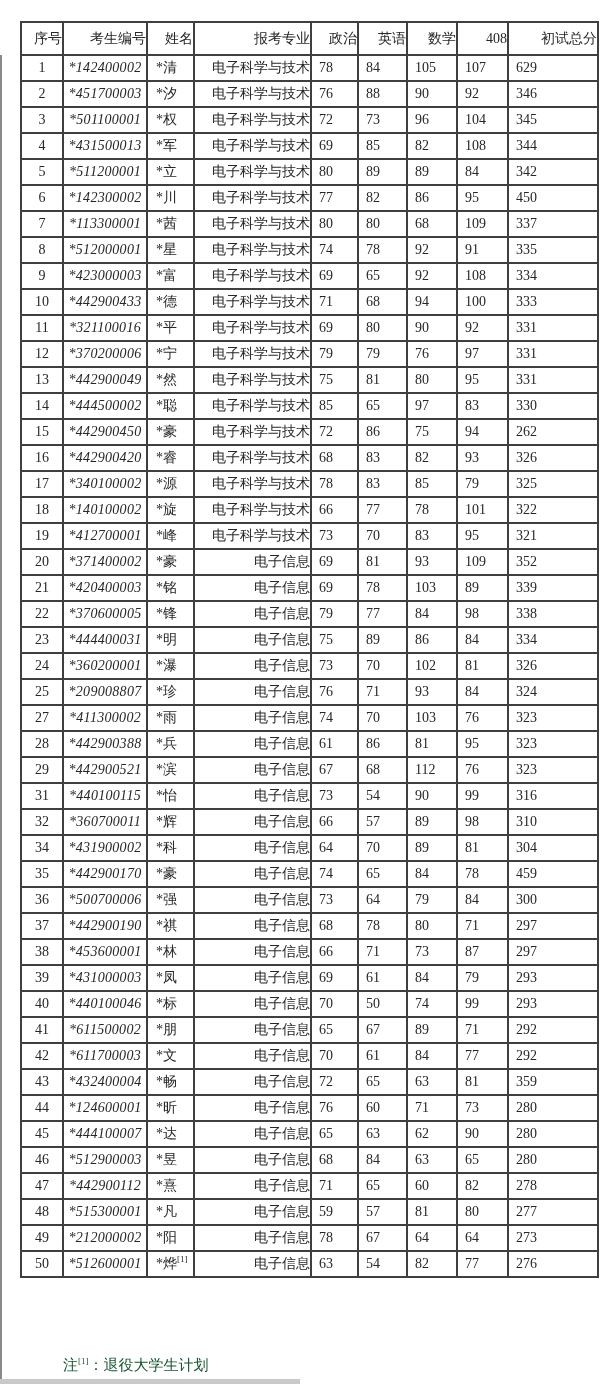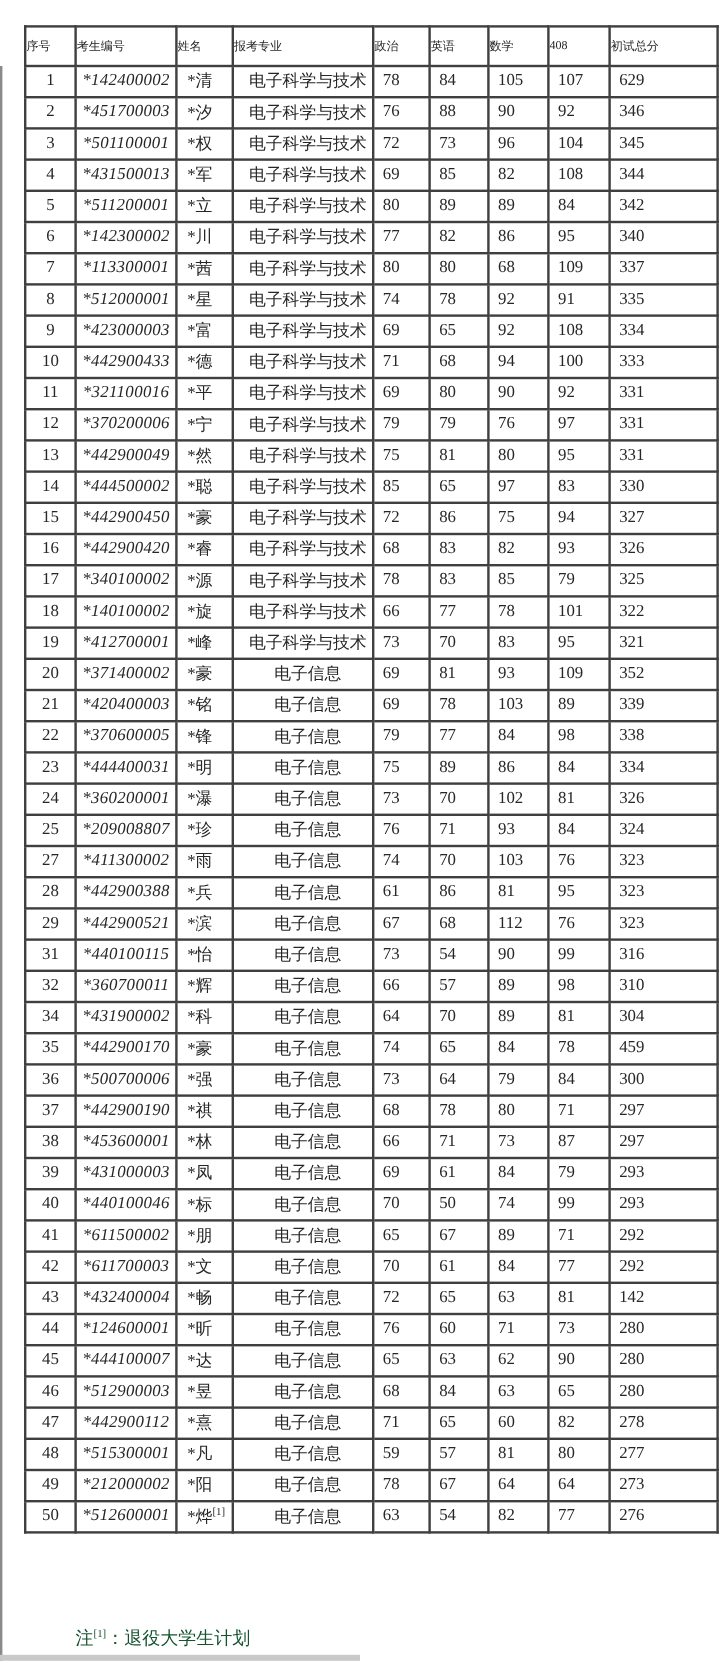--- a/index.html
+++ b/index.html
@@ -20,25 +20,25 @@
     border:2px solid #232323;
   }
   th,td{
     border:2px solid #3f3f3f;
     font-size:14px;font-weight:normal;
     overflow:hidden;white-space:nowrap;
     padding:0;
   }
   thead tr{height:33px;}
   tbody tr{height:26px;}
-  th{text-align:left;font-size:10px;}
+  th{text-align:right;font-size:14px;}
   td.c-no{text-align:center;}
   td.c-id{text-align:center;letter-spacing:0.3px;font-style:italic;}
   td.c-name{text-align:left;padding-left:8px;}
-  td.c-major{text-align:center;padding-left:8px;margin-left:44px;}
+  td.c-major{text-align:right;padding-left:8px;margin-left:44px;}
   td.c-score{text-align:left;padding-left:7px;}
   sup{font-size:9px;line-height:0;vertical-align:super;}
   .footnote{
     position:absolute;left:63px;top:1356px;
     font-size:15px;color:#14532d;
   }
 </style>
 </head>
 <body>
 
@@ -128,21 +128,21 @@
       </tr>
       <tr>
         <td class="c-no">6</td>
         <td class="c-id">*142300002</td>
         <td class="c-name">*川</td>
         <td class="c-major">电子科学与技术</td>
         <td class="c-score">77</td>
         <td class="c-score">82</td>
         <td class="c-score">86</td>
         <td class="c-score">95</td>
-        <td class="c-score">340</td>
+        <td class="c-score">450</td>
       </tr>
       <tr>
         <td class="c-no">7</td>
         <td class="c-id">*113300001</td>
         <td class="c-name">*茜</td>
         <td class="c-major">电子科学与技术</td>
         <td class="c-score">80</td>
         <td class="c-score">80</td>
         <td class="c-score">68</td>
         <td class="c-score">109</td>
@@ -227,21 +227,21 @@
       </tr>
       <tr>
         <td class="c-no">15</td>
         <td class="c-id">*442900450</td>
         <td class="c-name">*豪</td>
         <td class="c-major">电子科学与技术</td>
         <td class="c-score">72</td>
         <td class="c-score">86</td>
         <td class="c-score">75</td>
         <td class="c-score">94</td>
-        <td class="c-score">327</td>
+        <td class="c-score">262</td>
       </tr>
       <tr>
         <td class="c-no">16</td>
         <td class="c-id">*442900420</td>
         <td class="c-name">*睿</td>
         <td class="c-major">电子科学与技术</td>
         <td class="c-score">68</td>
         <td class="c-score">83</td>
         <td class="c-score">82</td>
         <td class="c-score">93</td>
@@ -502,21 +502,21 @@
       </tr>
       <tr>
         <td class="c-no">43</td>
         <td class="c-id">*432400004</td>
         <td class="c-name">*畅</td>
         <td class="c-major">电子信息</td>
         <td class="c-score">72</td>
         <td class="c-score">65</td>
         <td class="c-score">63</td>
         <td class="c-score">81</td>
-        <td class="c-score">142</td>
+        <td class="c-score">359</td>
       </tr>
       <tr>
         <td class="c-no">44</td>
         <td class="c-id">*124600001</td>
         <td class="c-name">*昕</td>
         <td class="c-major">电子信息</td>
         <td class="c-score">76</td>
         <td class="c-score">60</td>
         <td class="c-score">71</td>
         <td class="c-score">73</td>

